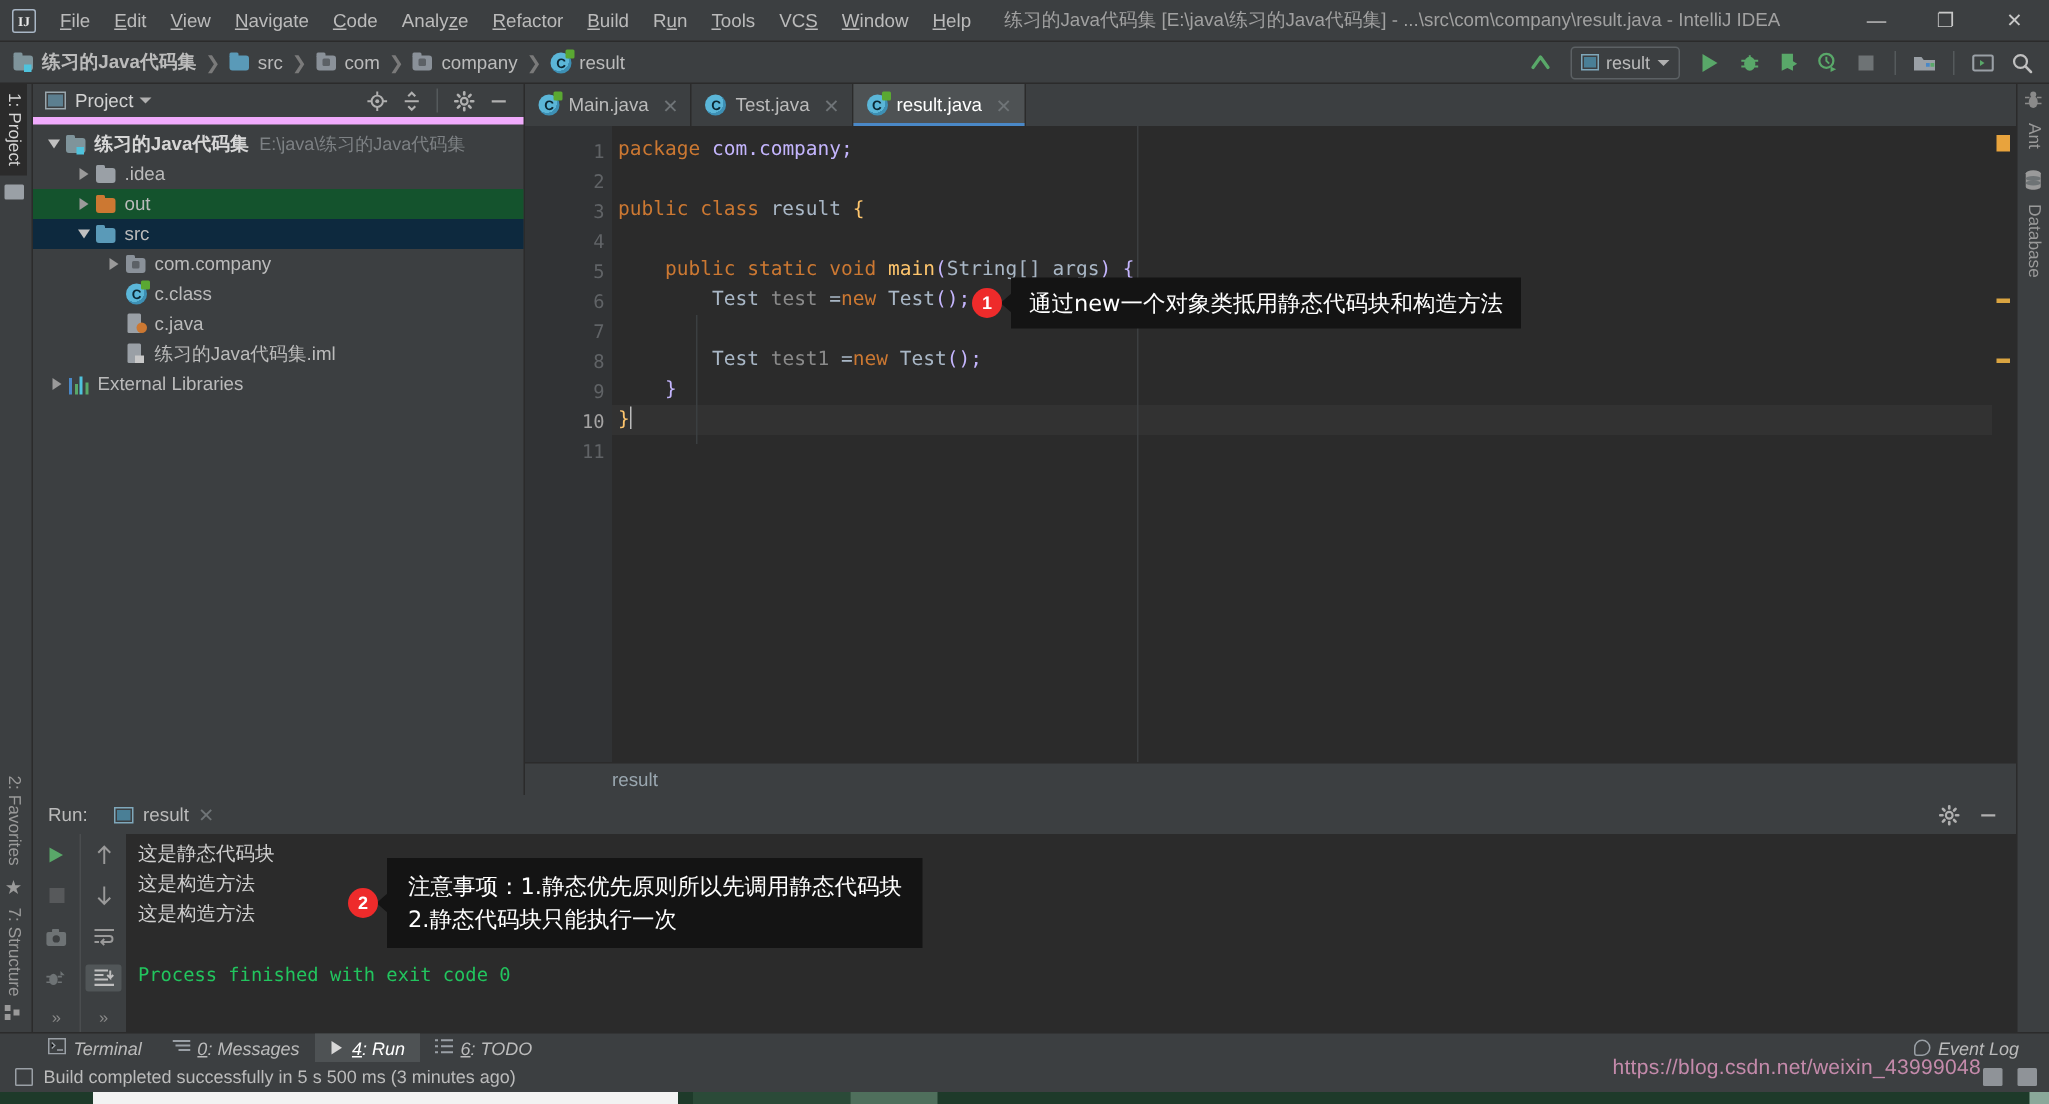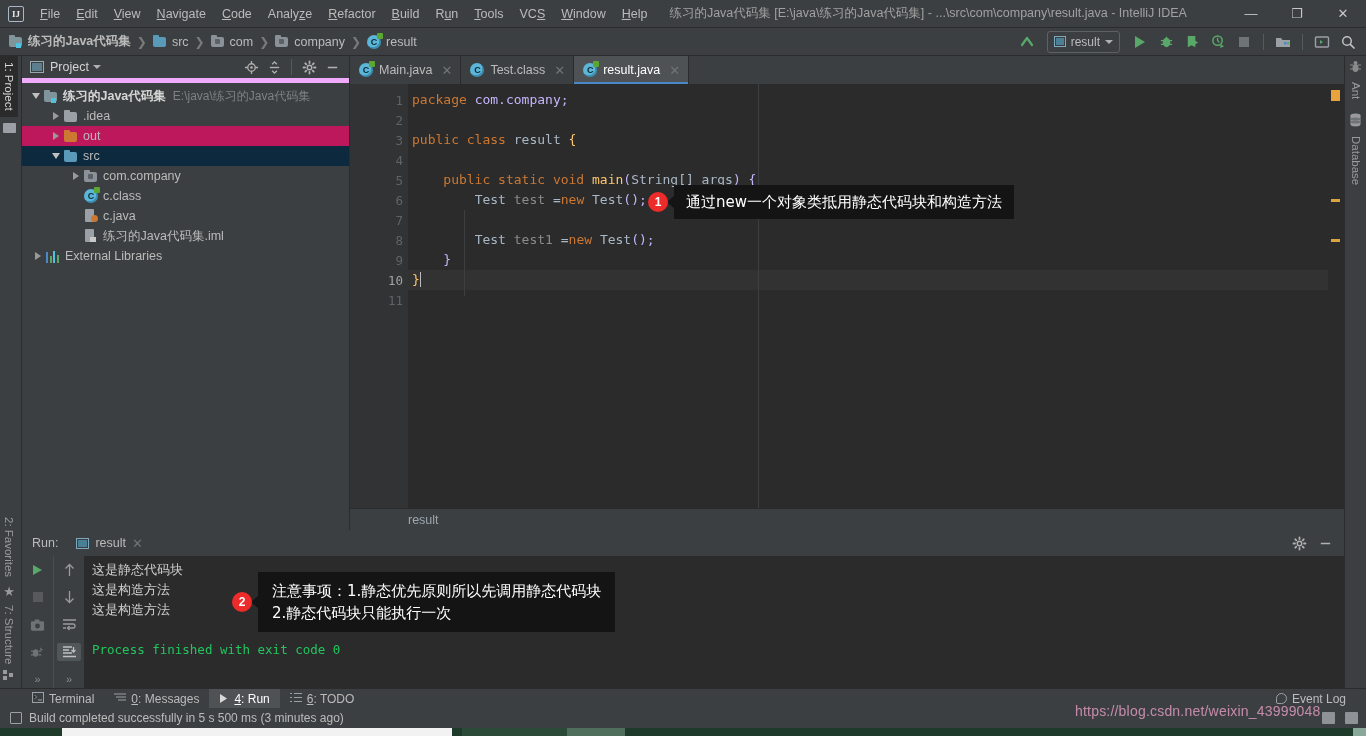--- a/index.html
+++ b/index.html
@@ -131,21 +131,21 @@
   .panel-head-icon::after{content:'';position:absolute;left:1px;top:1px;right:1px;bottom:1px;background:#5c7f90;}
   .panel-title { font-size:12.5px; color:#d3d3d3; margin-right:4px; }
   .panel-head-right { margin-left:auto; display:flex; align-items:center; gap:1px; padding-right:6px; }
   .ph-btn { width:22px;height:22px;display:flex;align-items:center;justify-content:center;border-radius:2px; }
 
   .tree { padding-top:3px; font-size:12.5px; }
   .tree-row {
     display:flex; align-items:center; height:20px; padding-left:6px; white-space:nowrap; cursor:default;
   }
   .tree-row.selected { background:#0d293e; }
-  .tree-row.highlight { background:#be185d;text-align:right; }
+  .tree-row.highlight { background:#14532d;text-align:right; }
   .twisty { width:16px; display:flex; align-items:center; justify-content:center; flex:none; }
   .tw-right { width:0;height:0;border-top:4px solid transparent;border-bottom:4px solid transparent;border-left:6px solid #9a9a9a; }
   .tw-down  { width:0;height:0;border-left:4px solid transparent;border-right:4px solid transparent;border-top:6px solid #c0c0c0; }
   .tree-label { color:#bbbbbb; }
   .tree-label.bold { font-weight:bold; color:#d6d6d6; }
   .tree-sub { color:#7d8184; margin-left:7px; font-size:12px; }
   .ico-out::before, .ico-out::after { background:#cc7832 !important; }
   .ico-java { width:14px;height:14px;margin-right:5px;position:relative; }
   .ico-java::before{content:'';position:absolute;left:1px;top:0;width:9px;height:13px;background:#9aa0a6;border-radius:1px;}
   .ico-java::after{content:'';position:absolute;left:7px;top:6px;width:7px;height:7px;border-radius:50%;background:#cc7832;}
@@ -229,21 +229,21 @@
     color:#bbbbbb; padding:4px 0 0 8px; position:relative; overflow:hidden;
   }
   .cons-line { height:20px; line-height:20px; white-space:pre; }
   .cons-cn { font-family:"DejaVu Sans", sans-serif; font-size:13px; color:#cfcfcf; }
   .cons-grey { color:#22c55e; }
   .run-scroll { width:14px; background:#2b2b2b; flex:none; position:relative; }
 
   
   .bottom-stripe {
     position:absolute; left:0; top:688px; width:1366px; height:20px;
-    background:#3c3f41; display:flex; align-items:center; border-top:1px solid #2b2b2b;
+    background:#3c3f41; display:flex; align-items:center; border-top:1px solid #2b2b2b;font-style:italic;
   }
   .bs-btn { display:flex; align-items:center; gap:5px; height:20px; padding:0 10px; font-size:12px; color:#bbbbbb; }
   .bs-btn.active { background:#4e5254; color:#ffffff; }
   .bs-btn u { text-decoration: underline; }
   .bs-right { margin-left:auto; display:flex; align-items:center; padding-right:10px; gap:6px; }
   .bubble-ico { width:11px;height:11px;border:1.5px solid #9aa0a6;border-radius:50% 50% 50% 2px; }
 
   
   .statusbar {
     position:absolute; left:0; top:708px; width:1366px; height:20px;
@@ -585,21 +585,21 @@
     <div class="tabbar">
       <div class="tab">
         <span class="tabicon">
             <span class="tick"></span>
           </span>
         <span>Main.java</span>
         <span class="x">✕</span>
       </div>
       <div class="tab">
         <span class="tabicon"></span>
-        <span>Test.class</span>
+        <span>Test.java</span>
         <span class="x">✕</span>
       </div>
       <div class="tab active">
         <span class="tabicon">
             <span class="tick"></span>
           </span>
         <span>result.java</span>
         <span class="x">✕</span>
       </div>
     </div>

